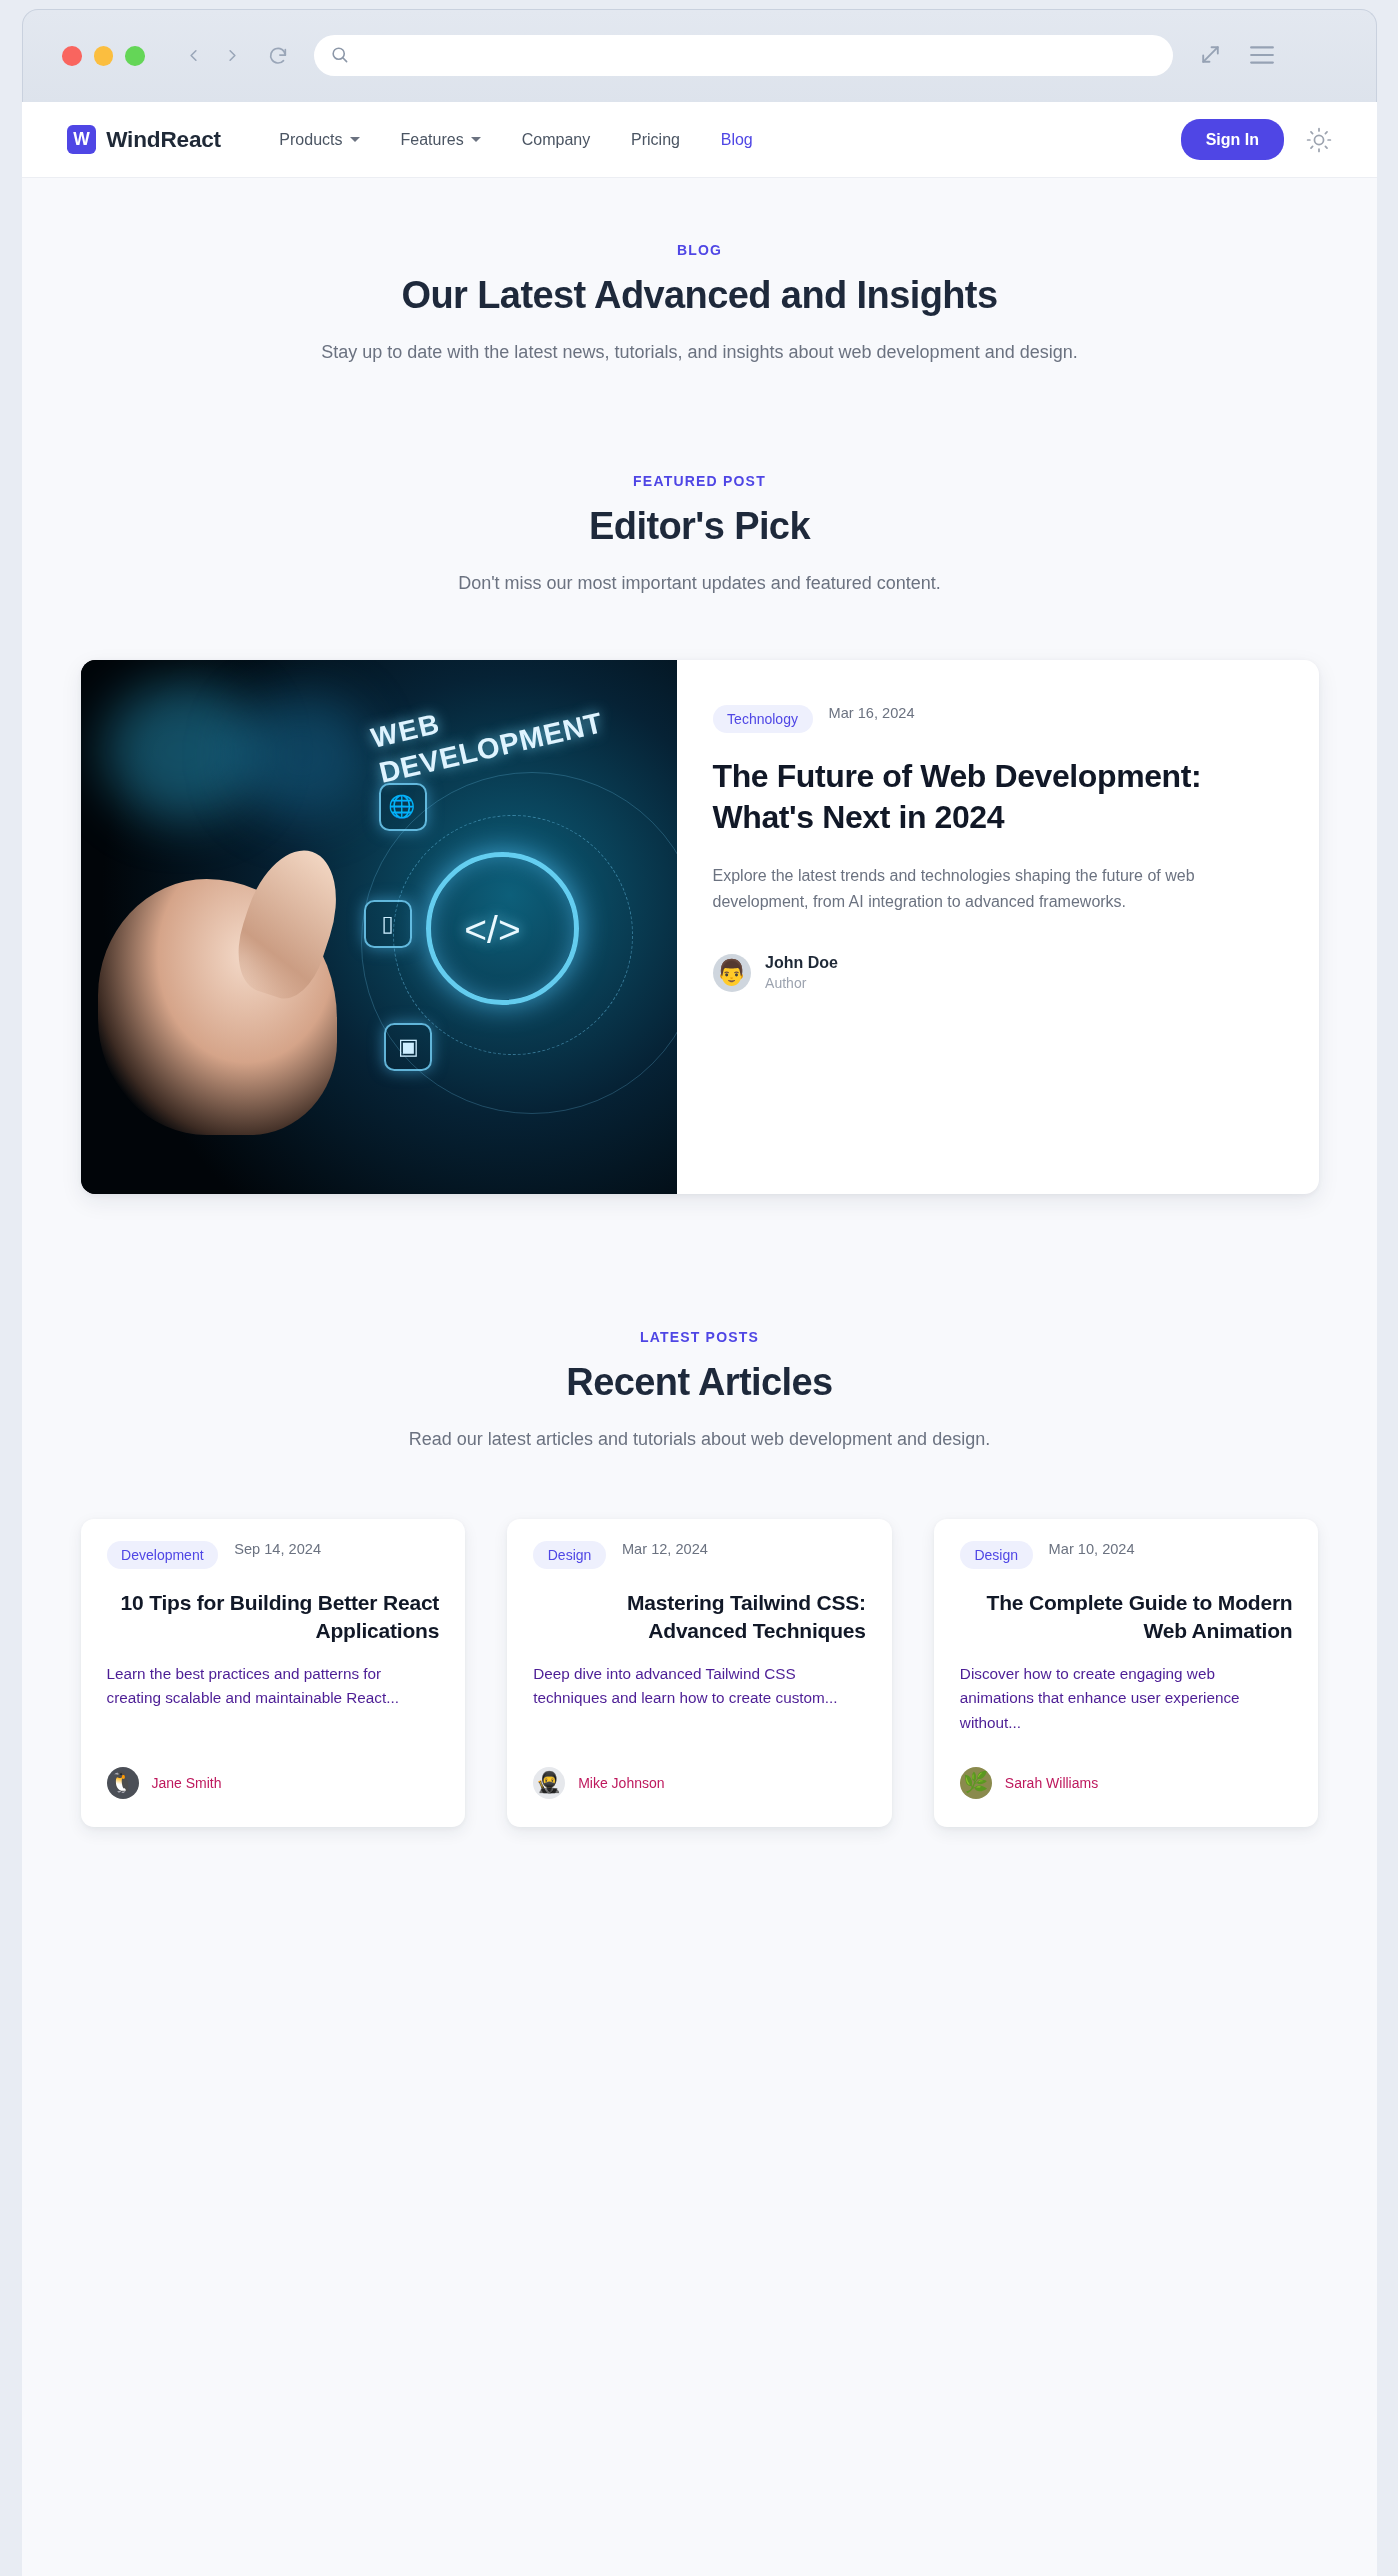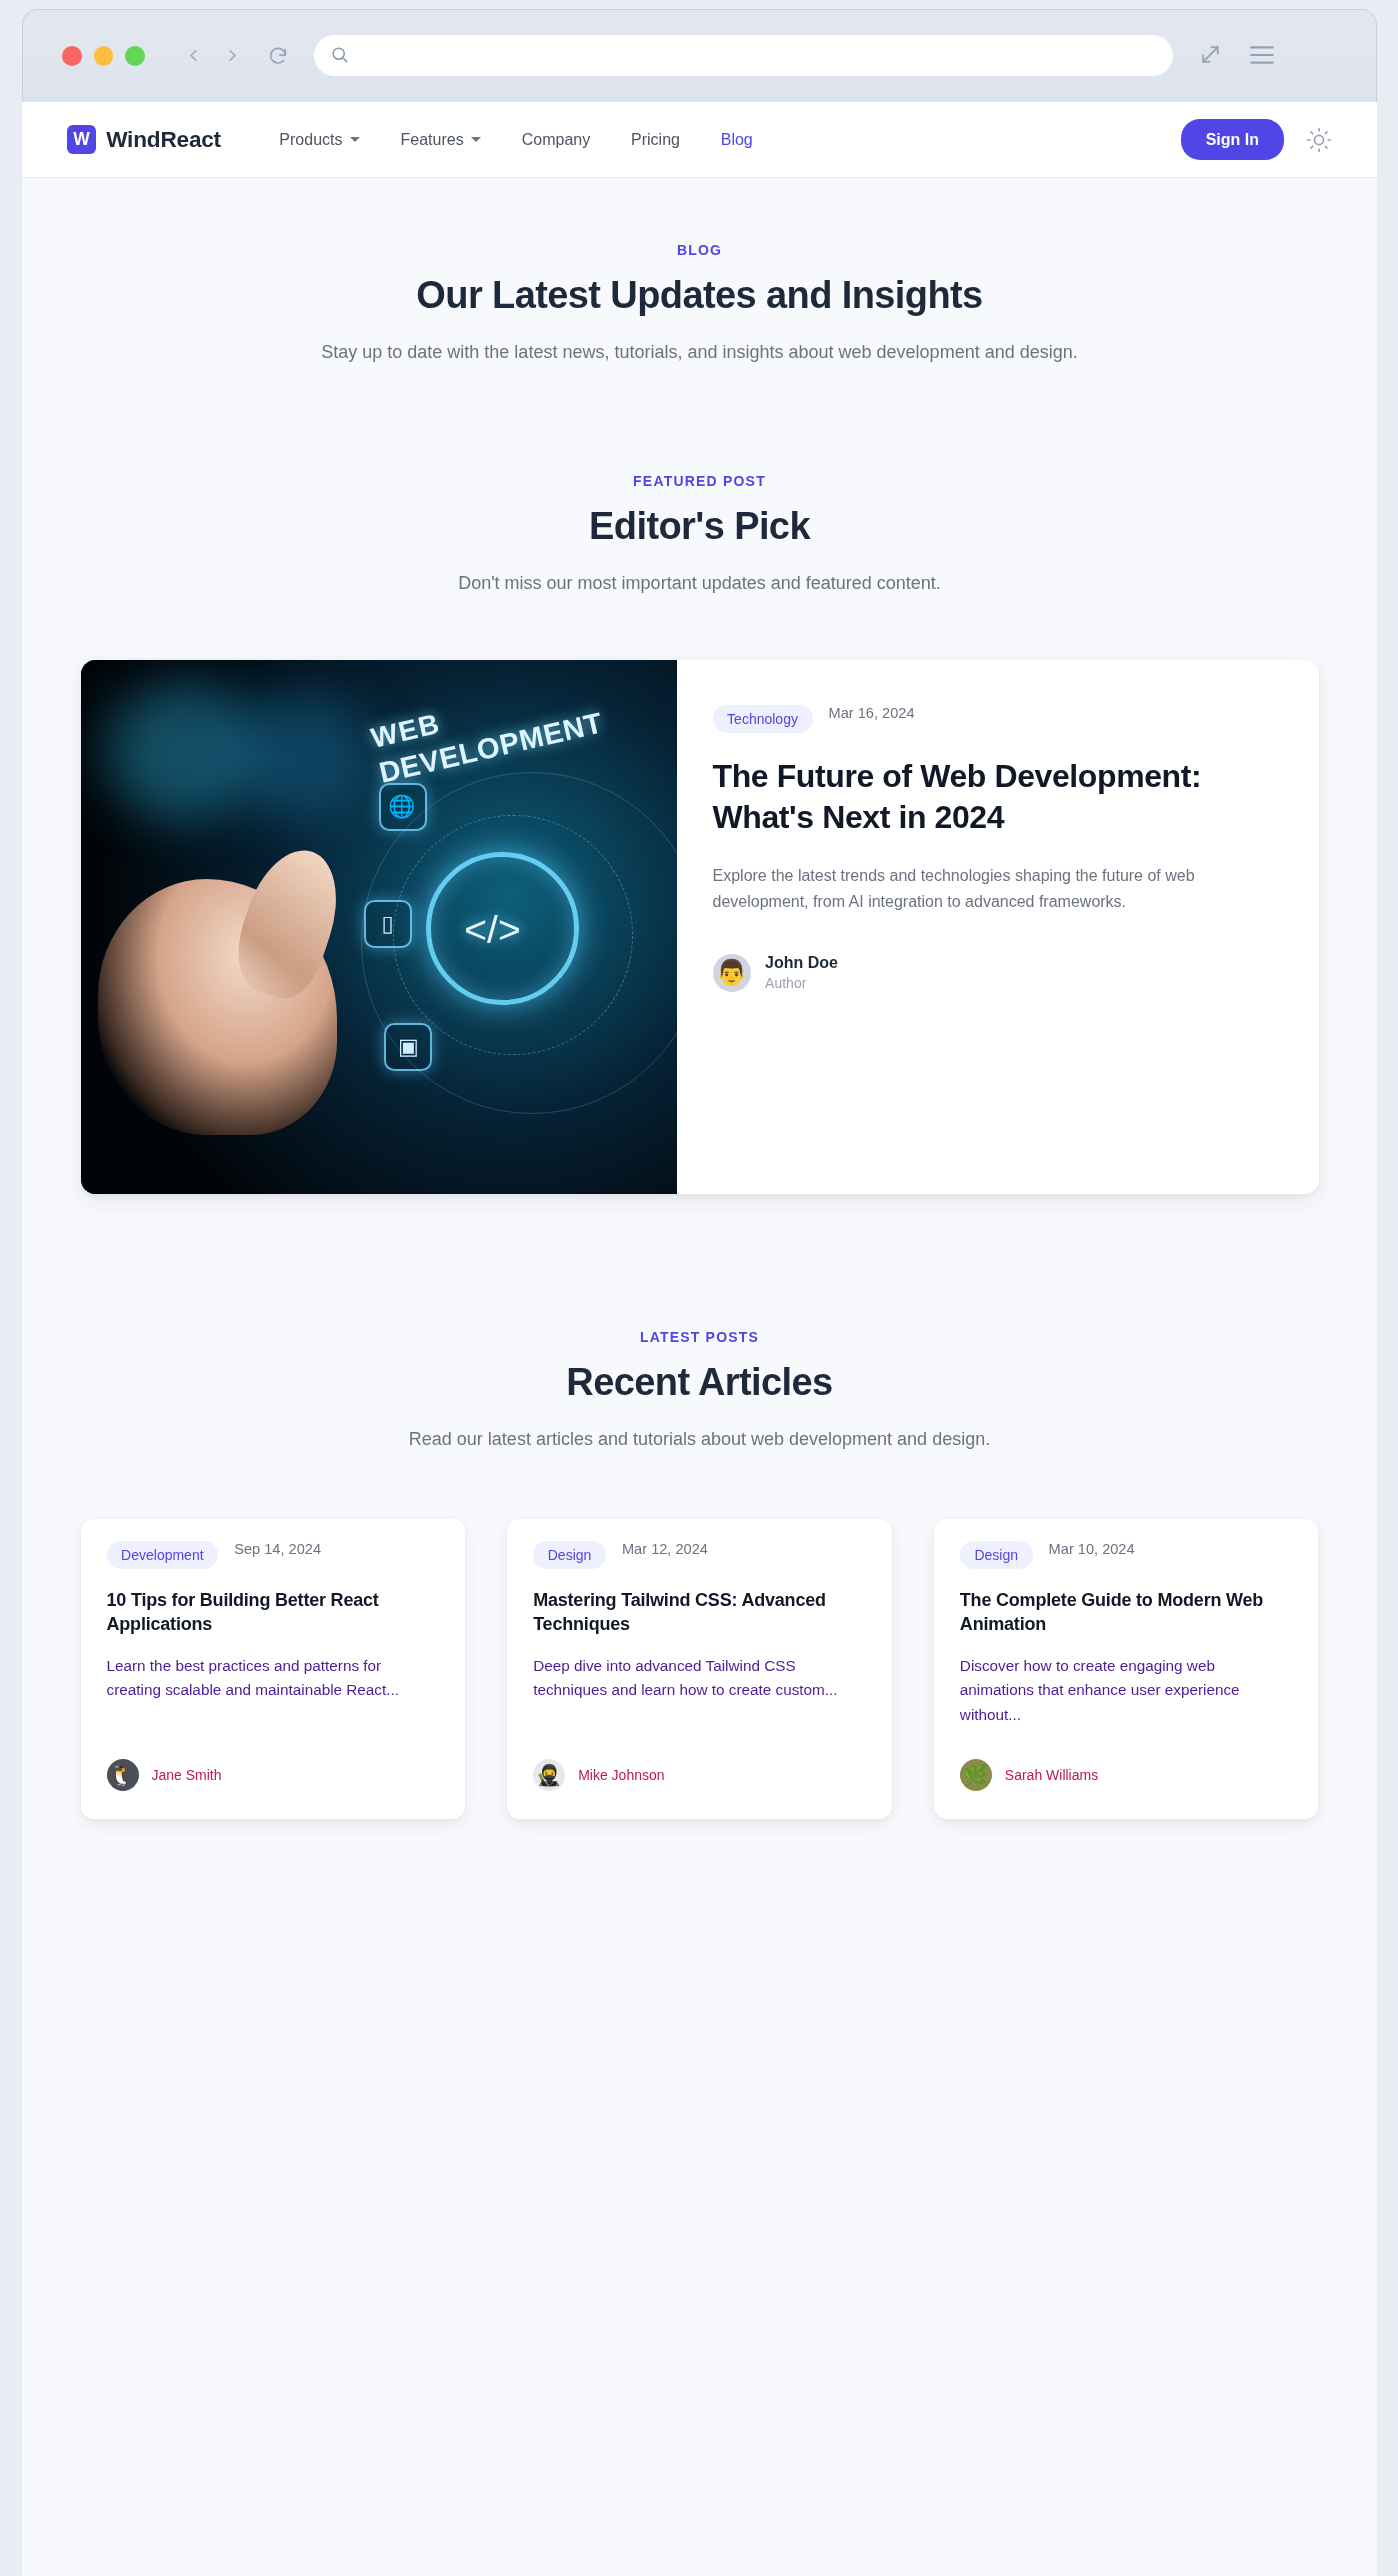--- a/index.html
+++ b/index.html
@@ -207,25 +207,26 @@
     background: #fff;
     border-radius: 13px;
     box-shadow: 0 5.8px 16px rgba(30,41,59,.07), 0 1.5px 4.4px rgba(30,41,59,.04);
     overflow: hidden;
     display: flex; flex-direction: row;
   }
   .post-thumb { height: 240px; position: relative; overflow: hidden; }
   .post-body { padding: 22px 26px 28px; display: flex; flex-direction: column; flex: 1; }
   .post-title {
     margin-top: 20.4px;
-    font-size: 18px;
+    font-size: 21px;
     line-height: 1.32;
     font-weight: bold;
     color: #111827;
     letter-spacing: -0.2px;
+    text-align: right;
   }
   .post-excerpt {
     margin-top: 17.5px;
     font-size: 15.3px;
     line-height: 1.58;
     color: #4c1d95;
   }
   .post-author { margin-top: auto; padding-top: 32px; display: flex; align-items: center; gap: 13px; }
   .post-author .avatar { width: 32px; height: 32px; font-size: 20.4px; }
   .post-author-name { font-size: 14px; color: #be185d; }
@@ -422,21 +423,21 @@
             <line x1="17.9" y1="17.9" x2="19.4" y2="19.4"></line>
             <line x1="4.6" y1="19.4" x2="6.1" y2="17.9"></line>
             <line x1="17.9" y1="6.1" x2="19.4" y2="4.6"></line>
           </svg>
       </span>
     </div>
   </div>
 
   <section class="hero-block">
     <div class="eyebrow">BLOG</div>
-    <h1 class="section-title">Our Latest Updates and Insights</h1>
+    <h1 class="section-title">Our Latest Advanced and Insights</h1>
     <p class="section-sub">Stay up to date with the latest news, tutorials, and insights about web development and design.</p>
   </section>
 
   <section class="featured-head">
     <div class="eyebrow">FEATURED POST</div>
     <h2 class="section-title">Editor's Pick</h2>
     <p class="section-sub">Don't miss our most important updates and featured content.</p>
   </section>
 
   <article class="featured-card">

